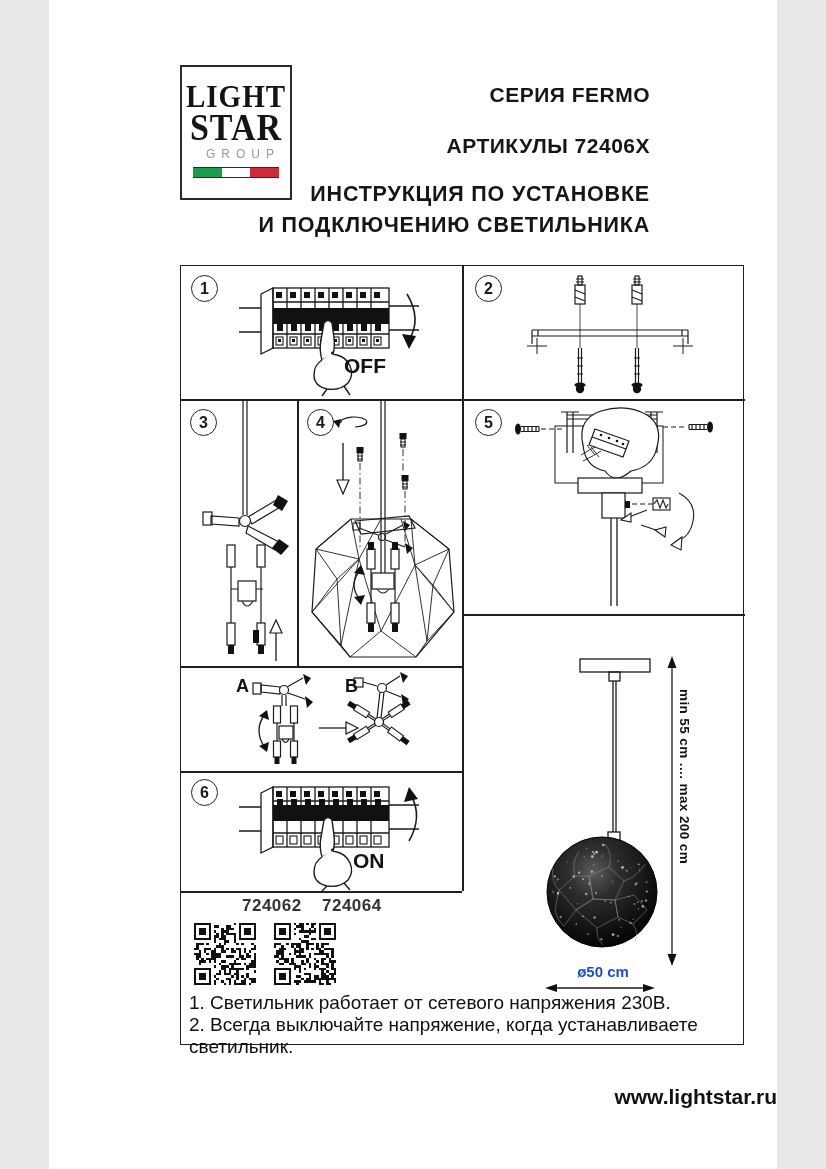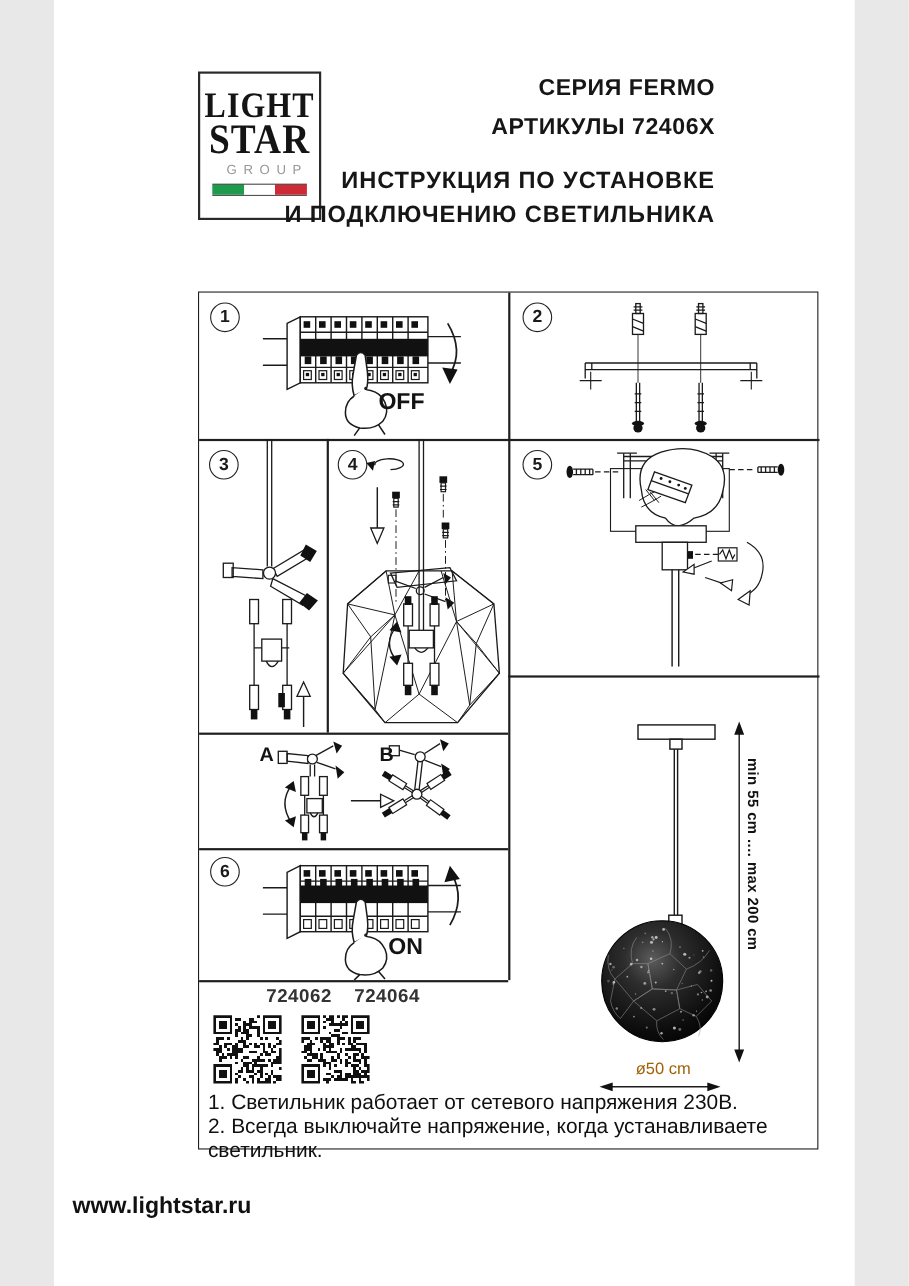--- a/index.html
+++ b/index.html
@@ -10,21 +10,21 @@
   .logo-box{position:absolute;left:131px;top:65px;width:112px;height:135px;
             border:2px solid #2a2a2a;box-sizing:border-box;text-align:center;padding-top:14px;}
   .logo-light{font-family:"Liberation Serif",serif;font-weight:700;font-size:29px;line-height:30px;letter-spacing:1px;color:#141414;transform:scaleY(1.12);}
   .logo-star{font-family:"Liberation Serif",serif;font-weight:700;font-size:34px;line-height:33px;letter-spacing:1px;color:#141414;transform:scaleY(1.12);}
   .logo-group{font-size:12px;letter-spacing:6px;color:#989898;margin-top:3px;padding-left:14px;}
   .logo-flag{width:86px;height:9px;margin:6px auto 0;display:flex;border-top:1.5px solid #2a2a2a;border-bottom:1.5px solid #2a2a2a;box-sizing:content-box;}
   .logo-flag span{flex:1;height:100%;}
 
   
   .hdr{position:absolute;right:127px;top:62px;text-align:right;}
-  .hdr-series,.hdr-articles{font-size:21px;font-weight:700;line-height:36px;letter-spacing:.5px;color:#161616;}
+  .hdr-series,.hdr-articles{font-size:21px;font-weight:700;line-height:36px;letter-spacing:.5px;color:#161616;margin-top:15px;}
   .hdr-title{margin-top:15px;font-size:21.5px;font-weight:700;line-height:31px;letter-spacing:.8px;color:#161616;}
 
   
   .grid{position:absolute;left:131px;top:265px;width:564px;height:780px;
         border:1.8px solid #1f1f1f;box-sizing:border-box;}
   .vline,.hline{position:absolute;background:#1f1f1f;}
   .vline{width:1.6px;}
   .hline{height:1.6px;}
   .panel{position:absolute;}
 
@@ -37,28 +37,28 @@
   svg{display:block;}
   .draw{position:absolute;left:0;top:0;}
 
   
   .code-txt{position:absolute;top:5px;font-size:17px;font-weight:700;letter-spacing:.5px;color:#333;margin-left:48px;}
   .qr{position:absolute;top:32px;width:62px;height:62px;}
 
   
   .dim-v{position:absolute;left:214px;top:75px;height:246px;display:flex;align-items:center;
          writing-mode:vertical-rl;font-size:13.5px;font-weight:700;letter-spacing:.4px;color:#111;}
-  .dim-d{position:absolute;left:94px;top:349px;width:92px;text-align:center;font-size:15px;font-weight:400;color:#a16207;}
+  .dim-d{position:absolute;left:94px;top:349px;width:92px;text-align:center;font-size:15px;font-weight:700;color:#1d4ed8;}
 
   
   .notes{position:absolute;left:8px;top:726px;width:548px;font-size:19px;line-height:22px;color:#101010;}
 
   
-  .footer{position:absolute;left:0;top:1085px;width:100%;text-align:left;
-          font-size:21px;font-weight:700;color:#111;margin-left:17px;}
+  .footer{position:absolute;left:0;top:1085px;width:100%;text-align:right;
+          font-size:21px;font-weight:700;color:#111;}
 </style>
 </head>
 <body>
 
 <div class="page">
 
   <div class="logo-box">
     <div class="logo-light">LIGHT</div>
     <div class="logo-star">STAR</div>
     <div class="logo-group">GROUP</div>

